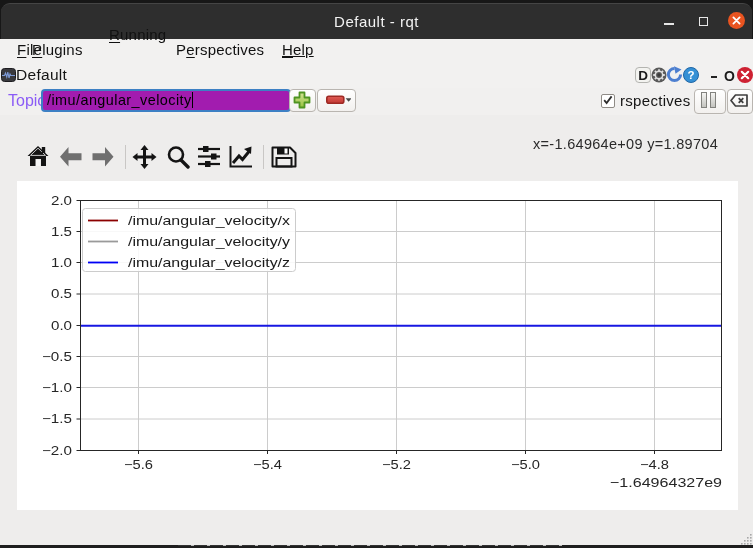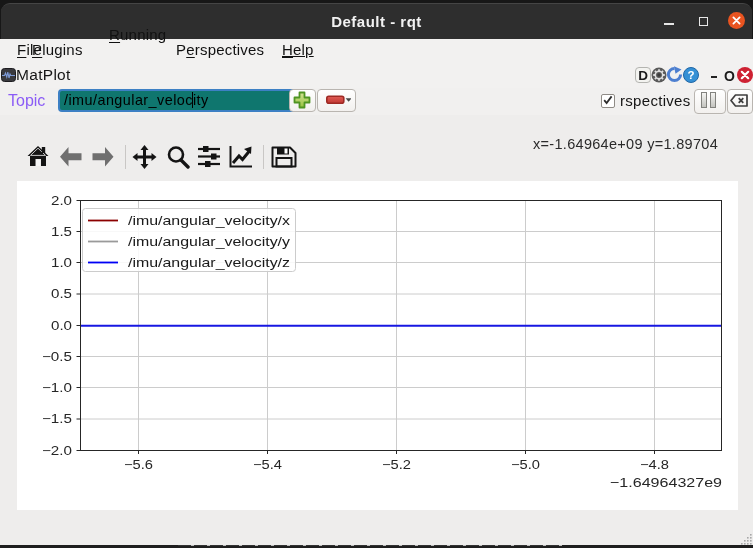--- a/index.html
+++ b/index.html
@@ -3,34 +3,34 @@
 <meta charset="utf-8">
 <style>
   html,body{margin:0;padding:0;}
   #win{position:relative;width:753px;height:548px;background:#eeedec;overflow:hidden;
        font-family:"Liberation Sans",sans-serif;}
   .abs{position:absolute;}
   
   #tbar-outer{left:0;top:0;width:753px;height:39px;background:#171717;}
   #tbar{left:1px;top:3px;width:751px;height:36px;background:#2e2e2e;border-radius:9px 9px 0 0;
         border-top:1px solid #454545;}
-  #title{left:0;top:13px;width:753px;text-align:center;color:#f2f2f2;font-weight:bold;
+  #title{left:0;top:13px;width:753px;text-align:center;color:#f2f2f2;font-weight:normal;
          font-size:15px;letter-spacing:0.5px;}
   
   #menubar{left:0;top:39px;width:753px;height:23px;background:#f2f1f0;border-bottom:1px solid #dbd9d7;}
   .mi{position:absolute;font-size:15px;letter-spacing:0.2px;color:#111;}
   .mi u{text-decoration:underline;text-underline-offset:2px;}
   
   #mprow{left:0;top:62px;width:753px;height:26px;background:#f2f1f0;}
   #mptext{left:16px;top:66px;font-size:15.5px;letter-spacing:0.3px;color:#151515;}
   
   #topicrow{left:0;top:88px;width:753px;height:27px;background:#f1f0ef;}
   #topiclbl{left:8px;top:92px;font-size:16px;color:#8b5cf6;}
-  #topicinput{left:41px;top:89px;width:242px;height:19px;background:#0f766e;border:2px solid #3d80c4;
-              border-radius:4px;font-size:14.4px;letter-spacing:0.45px;color:#000;padding:0 0 0 4px;line-height:19px;margin-left:17px;}
+  #topicinput{left:41px;top:89px;width:242px;height:19px;background:#a21caf;border:2px solid #3d80c4;
+              border-radius:4px;font-size:14.4px;letter-spacing:0.45px;color:#000;padding:0 0 0 4px;line-height:19px;}
   #caret{left:191.5px;top:92px;width:1.5px;height:16px;background:#000;}
   .btn{position:absolute;background:linear-gradient(#ffffff,#f2f0ee);border:1px solid #b9b5b0;border-radius:4px;}
   #autolbl{left:620px;top:92px;font-size:15px;letter-spacing:0.3px;color:#151515;}
   
   #coords{left:0px;top:136px;width:718px;text-align:right;font-size:14.5px;letter-spacing:0.3px;color:#2b2b2b;}
   
   #fig{left:17px;top:181px;width:721px;height:329px;background:#ffffff;}
   
   #bstrip{left:0;top:545px;width:753px;height:3px;background:#1e1e1e;}
 </style>
@@ -53,21 +53,21 @@
   <div class="mi" style="left:32px;top:41px;"><u>P</u>lugins</div>
   <div class="mi" style="left:109px;top:26px;"><u>R</u>unning</div>
   <div class="mi" style="left:176px;top:41px;">P<u>e</u>rspectives</div>
   <div class="mi" style="left:282px;top:41px;text-decoration:underline;"><u>H</u>elp</div>
 
   <div class="abs" id="mprow"></div>
   <svg class="abs" style="left:1px;top:68px;" width="15" height="14" viewBox="0 0 15 14">
     <rect x="0.5" y="0.5" width="14" height="13" rx="3" fill="#3a3a3e" stroke="#1d1d20"></rect>
     <path d="M1 7.5 h2.5 l1-2.5 1.3 4 1-5 1.2 6 1-4 0.8 1.5 H14" fill="none" stroke="#7d9bd8" stroke-width="1.1"></path>
   </svg>
-  <div class="abs" id="mptext">MatPlot</div>
+  <div class="abs" id="mptext">Default</div>
 
   <svg class="abs" style="left:635px;top:67px;" width="16" height="16" viewBox="0 0 16 16">
     <rect x="0.5" y="0.5" width="15" height="15" rx="3.5" fill="#f3f3f0" stroke="#b4b4b0"></rect>
     <text x="8.2" y="12.8" text-anchor="middle" font-family="Liberation Sans" font-size="13.5" font-weight="bold" fill="#1c1c1c">D</text>
   </svg>
   <svg class="abs" style="left:651px;top:67px;" width="16" height="16" viewBox="0 0 16 16">
     <circle cx="8" cy="8" r="7.5" fill="#5a5a5a"></circle>
     <g stroke="#dedede" fill="none">
       <circle cx="8" cy="8" r="3.7" stroke-width="1.5"></circle>
       <g stroke-width="1.8">

